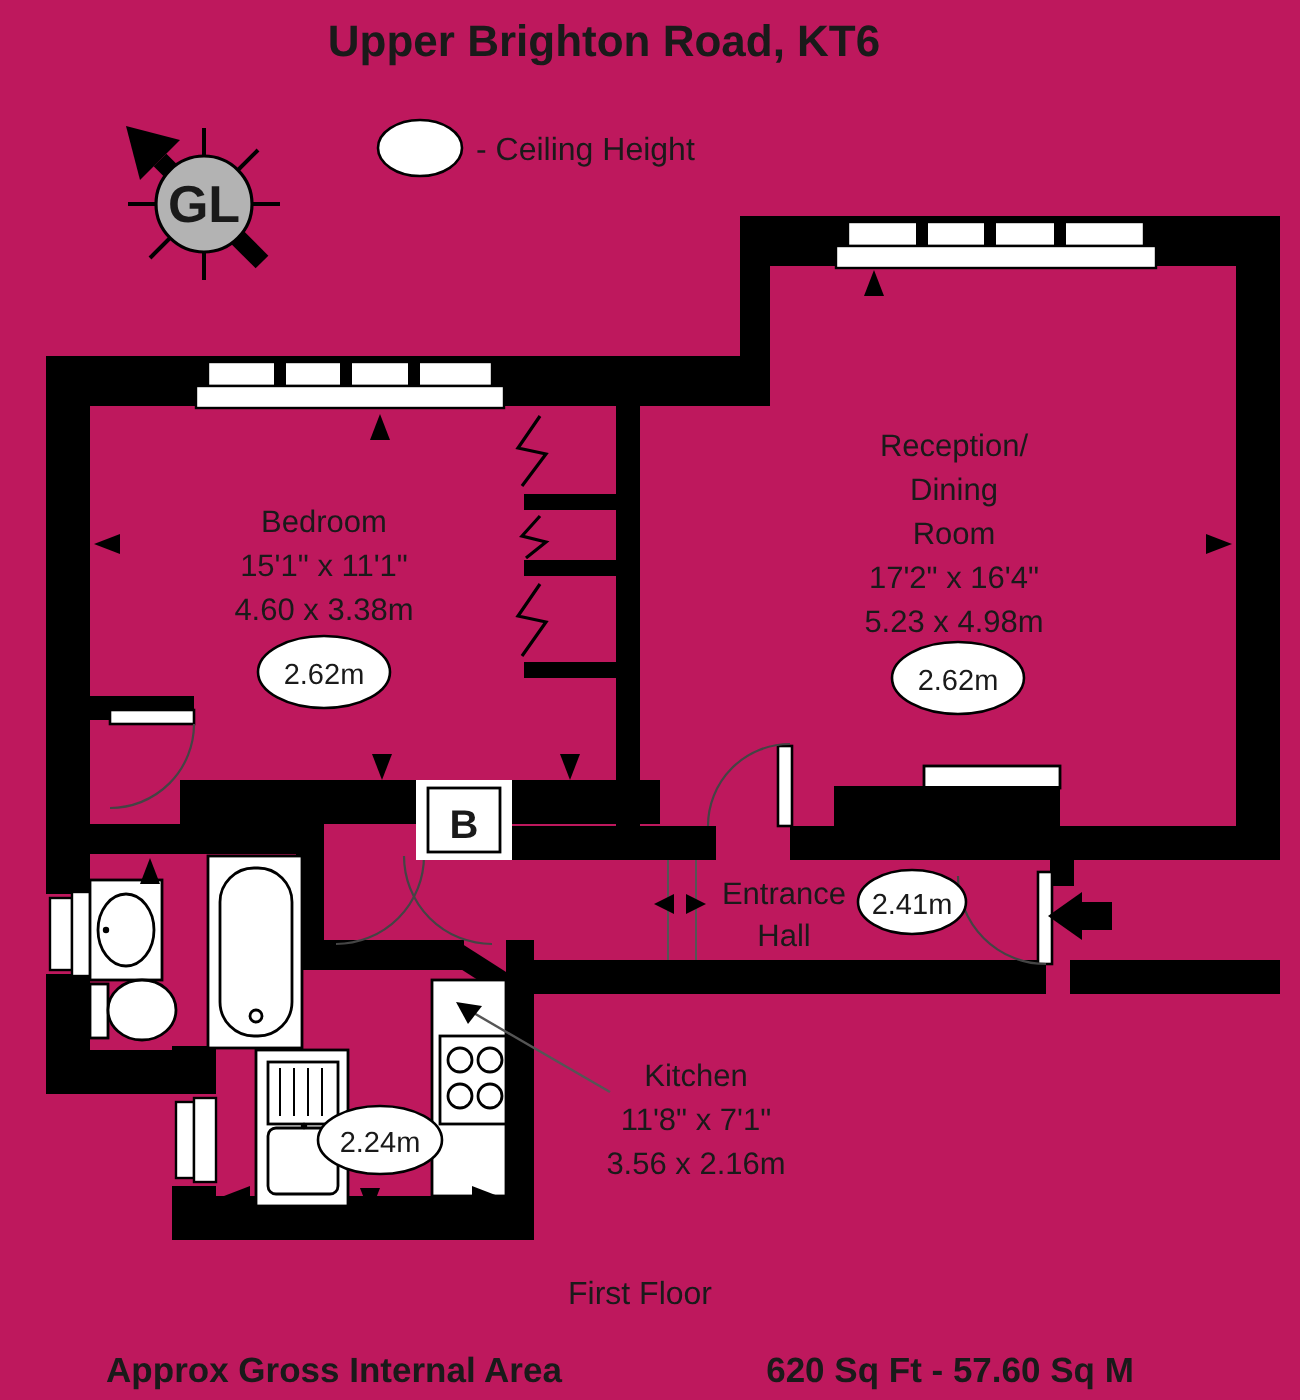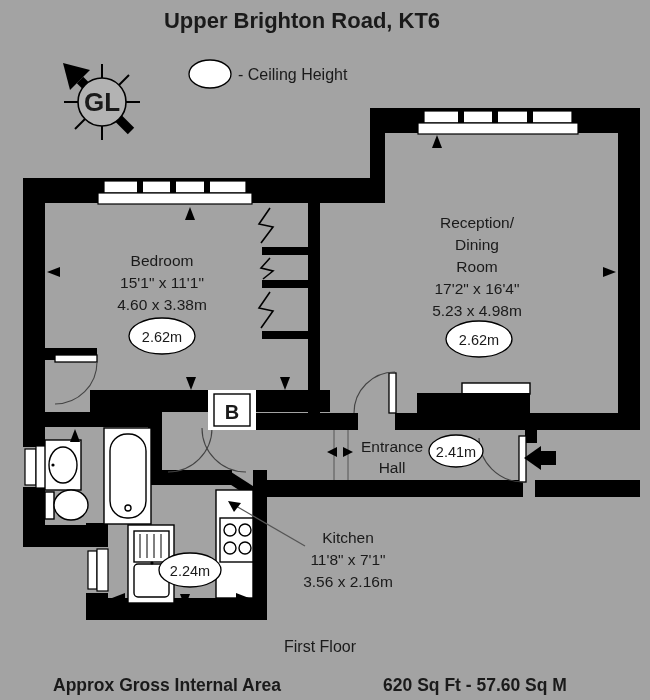--- a/index.html
+++ b/index.html
@@ -1,16 +1,16 @@
 <!DOCTYPE html>
 <html><head>
 <meta charset="utf-8">
 <style>
   html,body{margin:0;padding:0;background:#ffffff;}
-  .page{width:650px;height:700px;position:relative;background:#a3a3a3;overflow:hidden;
+  .page{width:650px;height:700px;position:relative;background:#be185d;overflow:hidden;
         font-family:"Liberation Sans", sans-serif;}
   svg text{font-family:"Liberation Sans", sans-serif;fill:#1a1a1a;}
   .room-label{font-size:15.5px;}
   .ellipse-label{font-size:14.5px;}
   .title-text{font-size:22px;font-weight:600;}
   .footer-main{font-size:17.5px;font-weight:600;}
   .floor-text{font-size:16px;}
   .wall{fill:#000;}
   .win{fill:#fff;stroke:#000;stroke-width:1.2;}
   .fix{fill:#fff;stroke:#000;stroke-width:1.4;}

